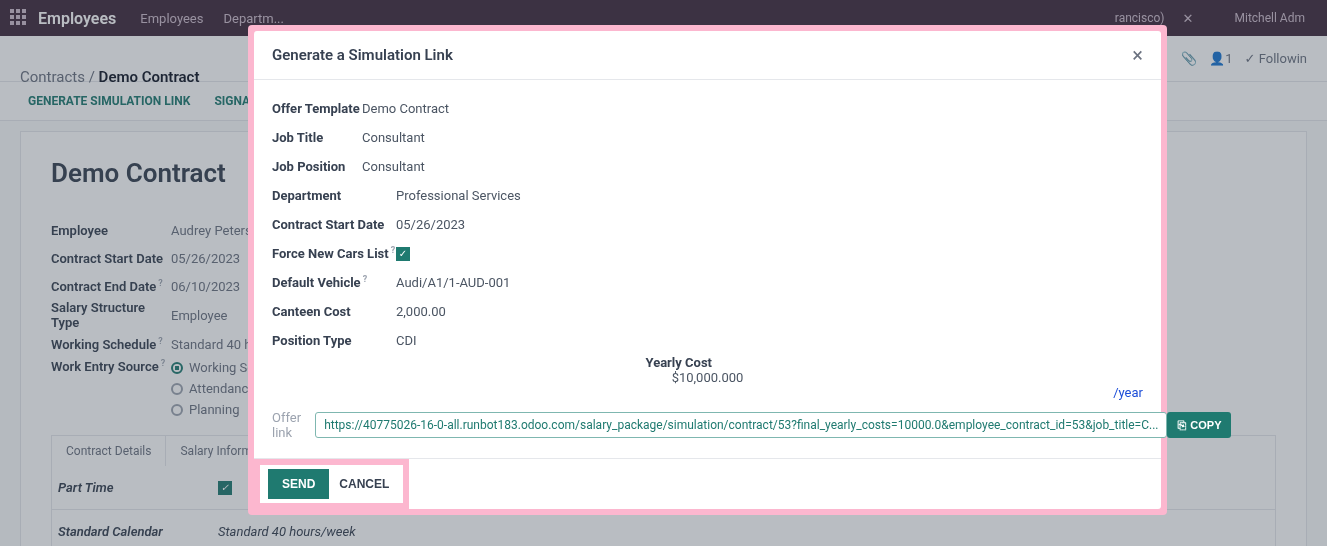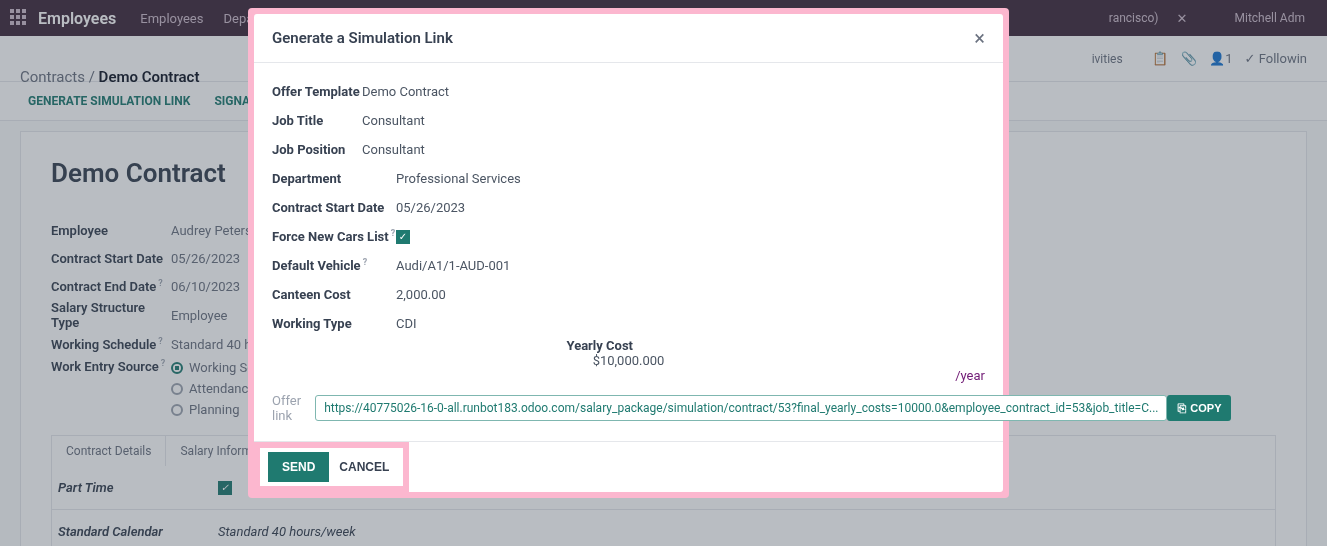--- a/index.html
+++ b/index.html
@@ -37,32 +37,32 @@
 .radio-dot.checked { background: radial-gradient(#1f7a70 40%, transparent 45%); }
 .radio-dot.empty { border-color: #9ca3af; }
 
 .tabs2 { display: flex; border: 1px solid #e5e7eb; border-bottom: none; margin-top: 18px; }
 .tab2 { padding: 8px 14px; border-right: 1px solid #e5e7eb; font-size: 12px; color: #6b7280; }
 .pt-row { display: flex; align-items: center; padding: 14px 6px; border: 1px solid #e5e7eb; border-top: none; gap: 40px; font-style: italic; }
 .checkbox { width: 14px; height: 14px; background: #1f7a70; color: #fff; display: inline-flex; align-items: center; justify-content: center; font-size: 10px; }
 
 .overlay { position: absolute; inset: 0; background: rgba(55,65,81,0.35); }
 
-.modal-wrap { position: absolute; top: 8px; left: 248px; width: 761px; background: #fcb7cf; padding: 6px; border-radius: 4px; }
+.modal-wrap { position: absolute; top: 25px; left: 248px; width: 919px; background: #fcb7cf; padding: 6px; border-radius: 4px; }
 .modal { background: #fff; border-radius: 3px; }
 .modal-header { display: flex; align-items: center; padding: 14px 18px; border-bottom: 1px solid #e5e7eb; }
 .modal-title { font-size: 15px; font-weight: 600; color: #374151; }
 .modal-close { margin-left: auto; font-size: 20px; color: #6b7280; cursor: pointer; line-height: 1; }
 .modal-body { padding: 14px 18px 18px 18px; }
 .m-row { display: flex; align-items: center; min-height: 29px; font-size: 13px; }
 .m-label { width: 124px; font-weight: 700; color: #374151; }
 .m-val { color: #4b5563; }
 .m-check { width: 14px; height: 14px; background: #1f7a70; color: #fff; display: inline-flex; align-items: center; justify-content: center; font-size: 10px; }
 .m-yearly { display: flex; align-items: center; flex-direction: column; }
-.m-yearly .unit { margin-left: auto; color: #701a75; }
+.m-yearly .unit { margin-left: auto; color: #1d4ed8; }
 .offer-row { display: flex; align-items: center; gap: 14px; margin-top: 10px; }
 .offer-label { width: 58px; color: #9ca3af; font-size: 13px; }
 .offer-input { flex: 1; border: 1px solid #7fb7b0; border-radius: 3px; padding: 5px 8px; font-size: 12px; color: #1f7a70; background: #fff; overflow: hidden; white-space: nowrap; text-overflow: ellipsis; }
 .copy-btn { background: #1f7a70; color: #fff; border: none; padding: 6px 10px; font-size: 11px; font-weight: 700; border-radius: 3px; cursor: pointer; display: flex; align-items: center; gap: 4px; }
 .modal-footer { border-top: 1px solid #e5e7eb; }
 .footer-highlight { background: #fcb7cf; padding: 6px; display: inline-flex; }
 .footer-highlight-inner { background: #fff; padding: 4px 4px 4px 8px; display: flex; align-items: center; }
 .btn-primary { background: #1f7a70; color: #fff; border: none; padding: 8px 14px; font-size: 12px; font-weight: 700; cursor: pointer; }
 .btn-secondary { background: transparent; border: none; color: #374151; font-size: 12px; font-weight: 700; cursor: pointer; padding: 8px 10px; }
 </style>
@@ -80,21 +80,21 @@
       <span></span>
       <span></span>
       <span></span>
     </div>
   <div class="app-title">Employees</div>
   <div class="nav-item">Employees</div>
   <div class="nav-item">Departm...</div>
   <div class="spacer"></div>
   <div class="right-text">rancisco)</div>
   <div class="tool-icon">✕</div>
-  <div class="right-text" style="margin-left:28px">Mitchell Adm</div>
+  <div class="right-text" style="margin-left:22px">Mitchell Adm</div>
 </div>
 
 <div class="breadcrumb-row">
   <div class="breadcrumb">
     <span>Contracts</span><span> / </span><span class="active">Demo Contract</span>
   </div>
   <div class="spacer"></div>
   <div class="br-kpi">ivities</div>
   <div class="follow-icons">
     <span>📋</span>
@@ -204,21 +204,21 @@
         </div>
       <div class="m-row">
           <div class="m-label"><span>Default Vehicle</span><span class="help-q">?</span></div>
           <div class="m-val">Audi/A1/1-AUD-001</div>
         </div>
       <div class="m-row">
           <div class="m-label">Canteen Cost</div>
           <div class="m-val">2,000.00</div>
         </div>
       <div class="m-row">
-          <div class="m-label">Working Type</div>
+          <div class="m-label">Position Type</div>
           <div class="m-val">CDI</div>
         </div>
       <div class="m-row m-yearly">
           <div class="m-label">Yearly Cost</div>
           <div class="m-val">$10,000.000</div>
           <div class="unit">/year</div>
         </div>
       <div class="offer-row">
         <div class="offer-label">Offer link</div>
         <div style="flex:1; display:flex;">

